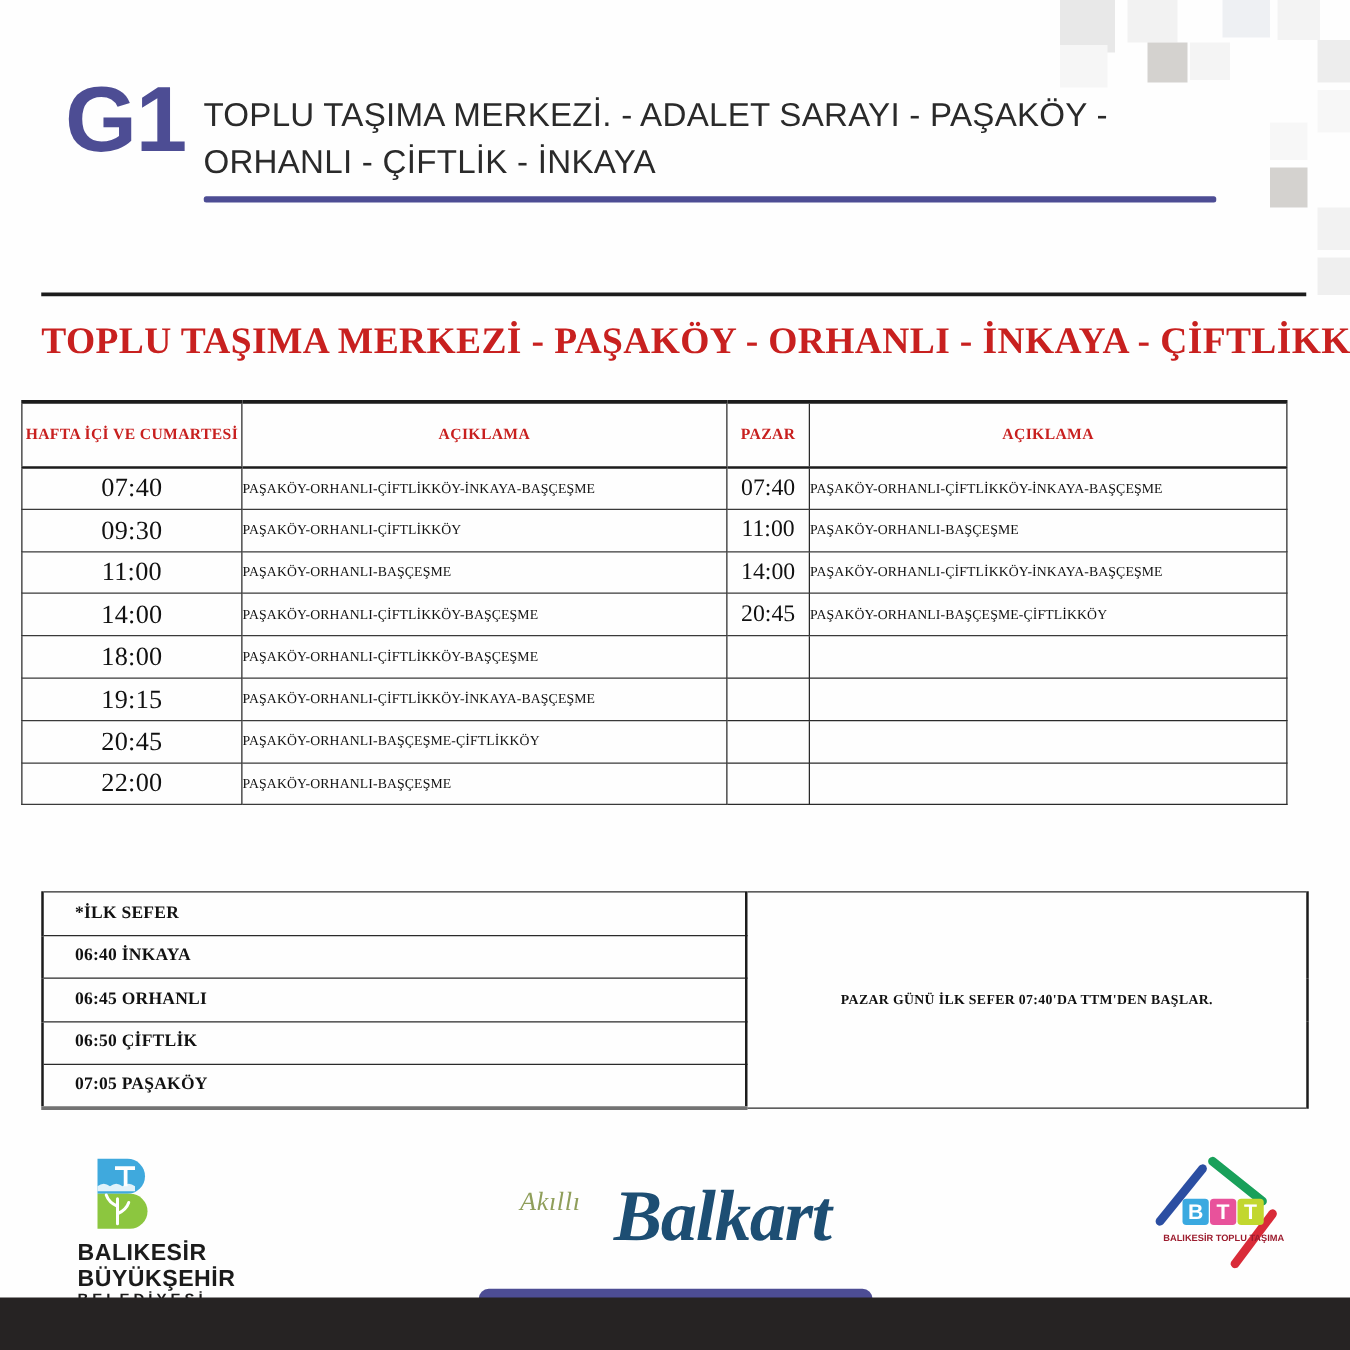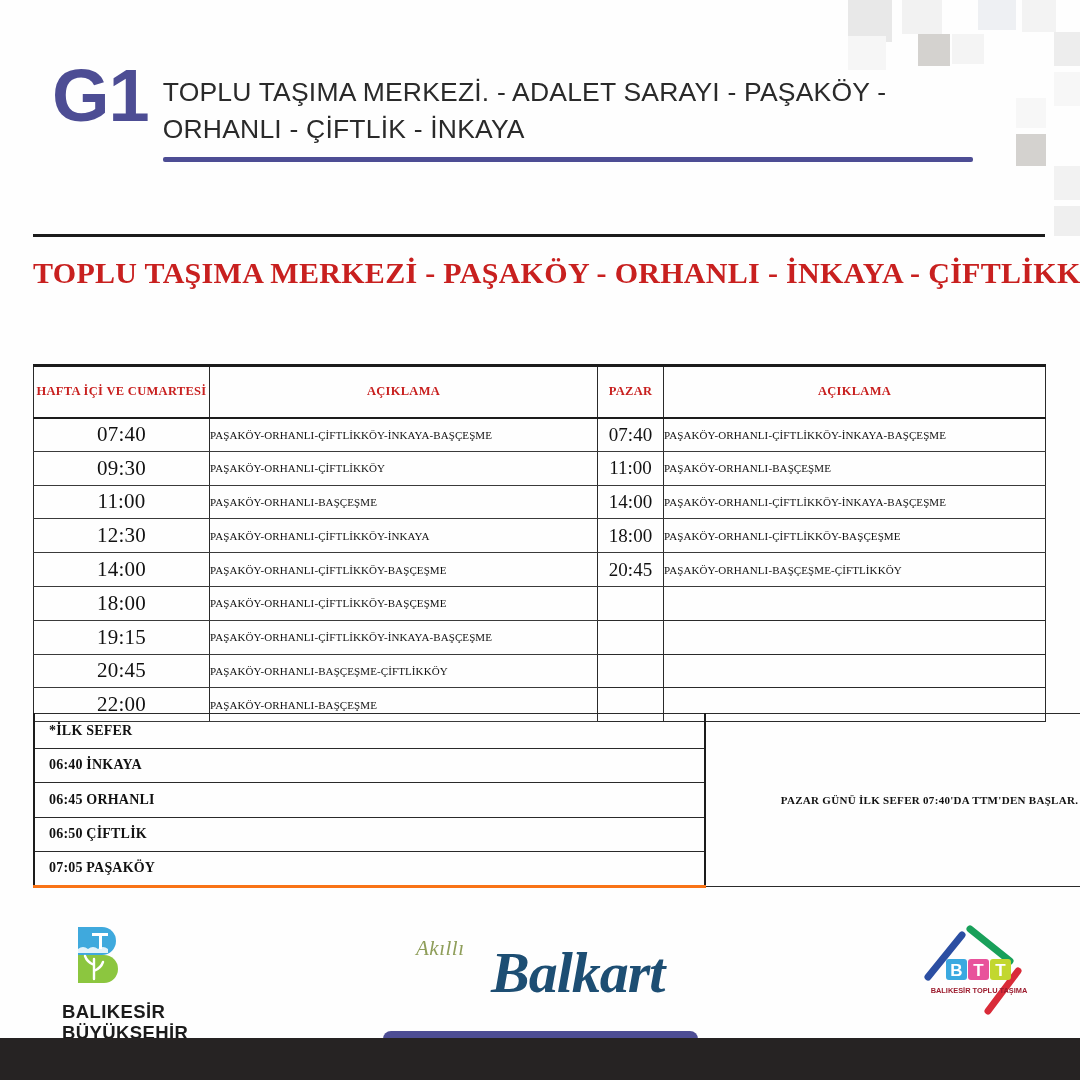--- a/index.html
+++ b/index.html
@@ -79,27 +79,26 @@
     font-weight: bold;
     font-size: 30px;
     color: #c8201f;
     letter-spacing: 0.3px;
     white-space: nowrap;
   }
 
   
   .sched-table {
     position: absolute;
-    left: 33px;
+    left: 17px;
     top: 320px;
     width: 1012px;
     border-collapse: collapse;
     table-layout: fixed;
     font-family: "Liberation Serif", serif;
-    margin-top: 44px;
   }
   .sched-table td, .sched-table th {
     border: 1px solid #2a2a2a;
     padding: 0;
     vertical-align: middle;
   }
   .sched-table thead th {
     height: 52px;
     font-family: "Liberation Serif", serif;
     font-size: 12.5px;
@@ -153,59 +152,59 @@
     border-collapse: collapse;
     table-layout: fixed;
     font-family: "Liberation Serif", serif;
   }
   .first-table td {
     border: 1px solid #2a2a2a;
     height: 34.5px;
     vertical-align: middle;
   }
   .first-table .fl {
-    width: 671px;
+    width: 563px;
     font-size: 14px;
     font-weight: bold;
     color: #111;
-    padding-left: 14px;
+    padding-left: 25px;
     letter-spacing: 0.2px;
     border-left: 2.5px solid #1c1c1c;
   }
   .first-table .fr {
     width: 449px;
     text-align: center;
     font-size: 11px;
     font-weight: bold;
     color: #111;
     letter-spacing: 0.3px;
     border-left: 2.5px solid #1c1c1c;
     border-right: 2.5px solid #1c1c1c;
   }
-  .first-table tr:last-child td { border-bottom: 3px solid #f97316; }
+  .first-table tr:last-child td { border-bottom: 3px solid #737373; }
 
   
   .logos { position: absolute; left: 0; top: 915px; width: 1080px; height: 110px; }
 
   .logo-bb { position: absolute; left: 62px; top: 10px; width: 170px; }
   .bb-mark { position: relative; width: 78px; height: 60px; margin-left: 8px; }
   .bb-text {
-    margin-top: 16px;
+    margin-top: 6px;
     font-family: "Liberation Sans", sans-serif;
     font-weight: bold;
     color: #1b1b1b;
     line-height: 1.14;
   }
   .bb-l1 { font-size: 18.5px; letter-spacing: 0.4px; }
   .bb-l2 { font-size: 18.5px; letter-spacing: 0.4px; }
   .bb-l3 { font-size: 12px; letter-spacing: 3.2px; }
 
   .logo-balkart { position: absolute; left: 408px; top: 18px; width: 260px; height: 72px; }
   .bk-akilli {
-    position: absolute; left: 8px; top: 3px;
+    position: absolute; left: 8px; top: 16px;
     font-family: "Liberation Serif", serif;
     font-style: italic;
     font-size: 21px;
     color: #8f9e5a;
     letter-spacing: 0.5px;
   }
   .bk-word {
     position: absolute; left: 58px; top: 6px;
     font-family: "Liberation Serif", serif;
     font-style: italic;
@@ -283,26 +282,20 @@
         <td class="cell-time">09:30</td>
         <td class="cell-desc vdivide-left">PAŞAKÖY-ORHANLI-ÇİFTLİKKÖY</td>
         <td class="cell-ptime vdivide-left">11:00</td>
         <td class="cell-desc vdivide-left vdivide-right">PAŞAKÖY-ORHANLI-BAŞÇEŞME</td>
       </tr>
       <tr>
         <td class="cell-time">11:00</td>
         <td class="cell-desc vdivide-left">PAŞAKÖY-ORHANLI-BAŞÇEŞME</td>
         <td class="cell-ptime vdivide-left">14:00</td>
         <td class="cell-desc vdivide-left vdivide-right">PAŞAKÖY-ORHANLI-ÇİFTLİKKÖY-İNKAYA-BAŞÇEŞME</td>
-      </tr>
-      <tr>
-        <td class="cell-time">12:30</td>
-        <td class="cell-desc vdivide-left">PAŞAKÖY-ORHANLI-ÇİFTLİKKÖY-İNKAYA</td>
-        <td class="cell-ptime vdivide-left">18:00</td>
-        <td class="cell-desc vdivide-left vdivide-right">PAŞAKÖY-ORHANLI-ÇİFTLİKKÖY-BAŞÇEŞME</td>
       </tr>
       <tr>
         <td class="cell-time">14:00</td>
         <td class="cell-desc vdivide-left">PAŞAKÖY-ORHANLI-ÇİFTLİKKÖY-BAŞÇEŞME</td>
         <td class="cell-ptime vdivide-left">20:45</td>
         <td class="cell-desc vdivide-left vdivide-right">PAŞAKÖY-ORHANLI-BAŞÇEŞME-ÇİFTLİKKÖY</td>
       </tr>
       <tr>
         <td class="cell-time">18:00</td>
         <td class="cell-desc vdivide-left">PAŞAKÖY-ORHANLI-ÇİFTLİKKÖY-BAŞÇEŞME</td>

